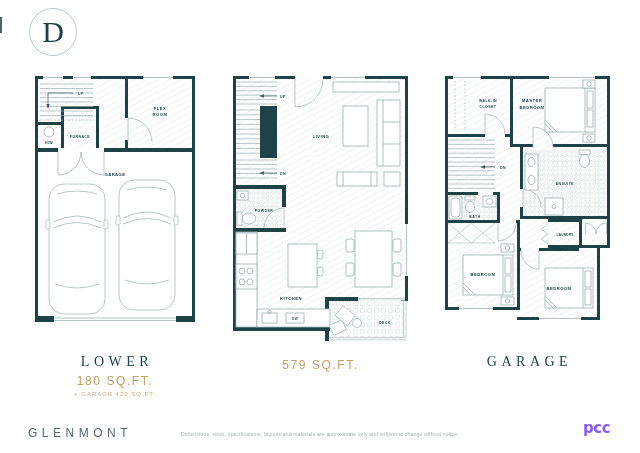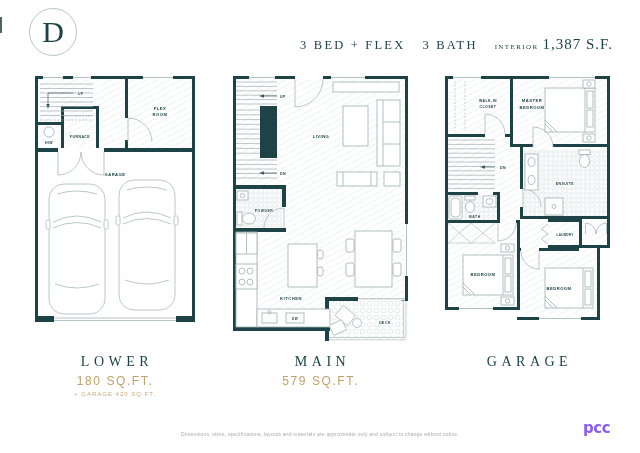--- a/index.html
+++ b/index.html
@@ -64,28 +64,20 @@
       </g>
     </defs>
   </svg>
 
   <div class="edge-mark"></div>
 
   <div class="badge">
     <span>D</span>
   </div>
 
-  <div class="specs">
-    <span class="spec">3 BED + FLEX</span>
-    <span class="spec">3 BATH</span>
-    <span class="spec-interior">
-      <span class="small">INTERIOR</span>
-      <span class="big">1,387 S.F.</span>
-    </span>
-  </div>
 
   <svg class="plan" style="left:35px;top:76px" width="160" height="246" viewBox="0 0 160 246">
     <rect x="3" y="3" width="154" height="69" fill="url(#hatch)"></rect>
     <g fill="#1d4347">
       <rect x="0" y="0" width="160" height="3"></rect>
       <rect x="0" y="0" width="3" height="246"></rect>
       <rect x="157" y="0" width="3" height="246"></rect>
       <rect x="3" y="240" width="16" height="6"></rect>
       <rect x="141" y="240" width="16" height="6"></rect>
       <rect x="3" y="72" width="20" height="4"></rect>
@@ -387,23 +379,23 @@
     <text class="lbl" x="38" y="200">BEDROOM</text>
     <text class="lbl" x="114" y="214">BEDROOM</text>
   </svg>
 
   <div class="caption" style="left:35px;width:160px">
     <div class="title">LOWER</div>
     <div class="area">180 SQ.FT.</div>
     <div class="note">+ GARAGE 420 SQ.FT.</div>
   </div>
   <div class="caption" style="left:233px;width:175px">
-    <div class="title">MAIN</div>
     <div class="area">579 SQ.FT.</div>
   </div>
   <div class="caption" style="left:445px;width:165px">
     <div class="title">GARAGE</div>
   </div>
 
+  <div class="brand">GLENMONT</div>
   <div class="disclaimer">Dimensions, sizes, specifications, layouts and materials are approximate only and subject to change without notice.</div>
   <div class="logo">pcc</div>
 
 </div>
 
 </body></html>

